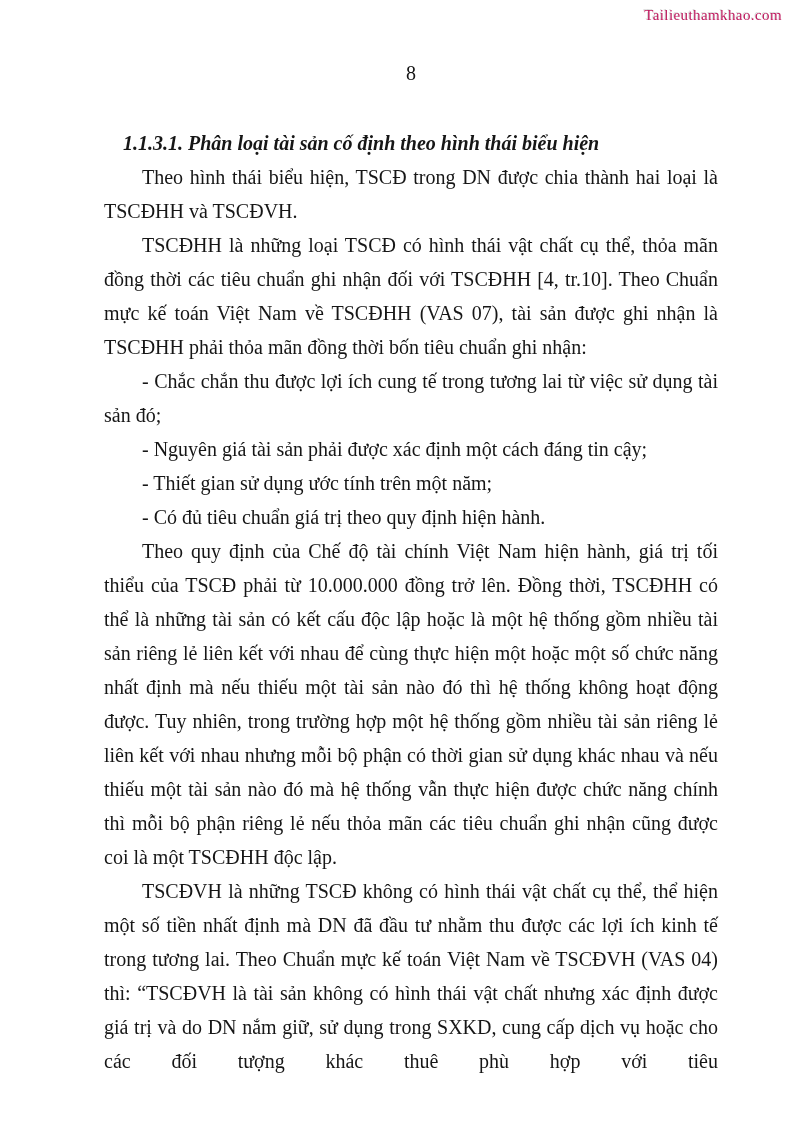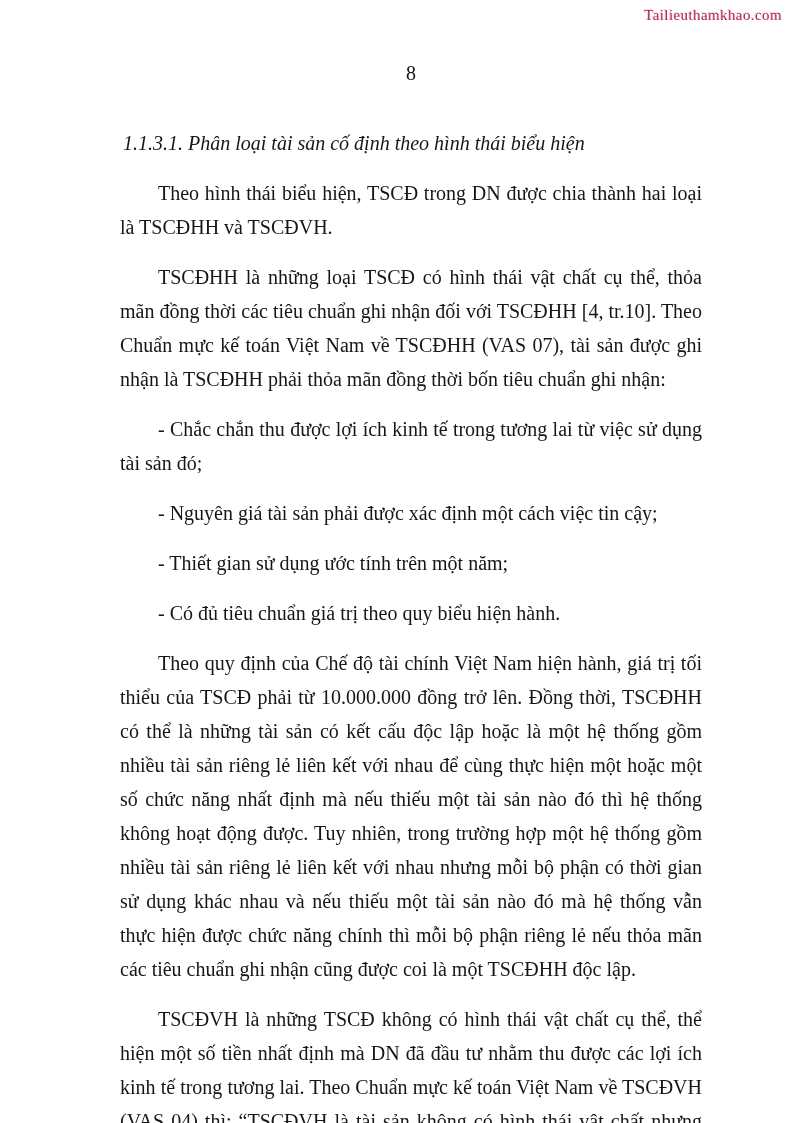--- a/index.html
+++ b/index.html
@@ -41,26 +41,26 @@
     top: 126px;
     left: 104px;
     width: 614px;
     font-size: 20px;
     line-height: 34px;
     text-align: justify;
   }
   .heading {
     margin: 0;
     padding-left: 19px;
-    font-weight: normal;
+    font-weight: bold;
     font-style: italic;
     text-align: left;
   }
   .para {
-    margin: 16px;
+    margin: 0;
     text-indent: 38px;
   }
   .fill-last {
     text-align-last: justify;
   }
 </style>
 </head>
 <body>
 
 <div class="page">
@@ -70,27 +70,27 @@
   <div class="page-number">8</div>
 
   <div class="content">
 
     <p class="heading">1.1.3.1. Phân loại tài sản cố định theo hình thái biểu hiện</p>
 
     <p class="para">Theo hình thái biểu hiện, TSCĐ trong DN được chia thành hai loại là TSCĐHH và TSCĐVH.</p>
 
     <p class="para">TSCĐHH là những loại TSCĐ có hình thái vật chất cụ thể, thỏa mãn đồng thời các tiêu chuẩn ghi nhận đối với TSCĐHH [4, tr.10]. Theo Chuẩn mực kế toán Việt Nam về TSCĐHH (VAS 07), tài sản được ghi nhận là TSCĐHH phải thỏa mãn đồng thời bốn tiêu chuẩn ghi nhận:</p>
 
-    <p class="para">- Chắc chắn thu được lợi ích kinh tế trong tương lai từ việc sử dụng tài sản đó;</p>
+    <p class="para">- Chắc chắn thu được lợi ích cung tế trong tương lai từ việc sử dụng tài sản đó;</p>
 
-    <p class="para">- Nguyên giá tài sản phải được xác định một cách việc tin cậy;</p>
+    <p class="para">- Nguyên giá tài sản phải được xác định một cách đáng tin cậy;</p>
 
     <p class="para">- Thiết gian sử dụng ước tính trên một năm;</p>
 
-    <p class="para">- Có đủ tiêu chuẩn giá trị theo quy biểu hiện hành.</p>
+    <p class="para">- Có đủ tiêu chuẩn giá trị theo quy định hiện hành.</p>
 
     <p class="para">Theo quy định của Chế độ tài chính Việt Nam hiện hành, giá trị tối thiểu của TSCĐ phải từ 10.000.000 đồng trở lên. Đồng thời, TSCĐHH có thể là những tài sản có kết cấu độc lập hoặc là một hệ thống gồm nhiều tài sản riêng lẻ liên kết với nhau để cùng thực hiện một hoặc một số chức năng nhất định mà nếu thiếu một tài sản nào đó thì hệ thống không hoạt động được. Tuy nhiên, trong trường hợp một hệ thống gồm nhiều tài sản riêng lẻ liên kết với nhau nhưng mỗi bộ phận có thời gian sử dụng khác nhau và nếu thiếu một tài sản nào đó mà hệ thống vẫn thực hiện được chức năng chính thì mỗi bộ phận riêng lẻ nếu thỏa mãn các tiêu chuẩn ghi nhận cũng được coi là một TSCĐHH độc lập.</p>
 
 
     <p class="para fill-last">TSCĐVH là những TSCĐ không có hình thái vật chất cụ thể, thể hiện một số tiền nhất định mà DN đã đầu tư nhằm thu được các lợi ích kinh tế trong tương lai. Theo Chuẩn mực kế toán Việt Nam về TSCĐVH (VAS 04) thì: “TSCĐVH là tài sản không có hình thái vật chất nhưng xác định được giá trị và do DN nắm giữ, sử dụng trong SXKD, cung cấp dịch vụ hoặc cho các đối tượng khác thuê phù hợp với tiêu</p>
 
   </div>
 
 </div>
 

